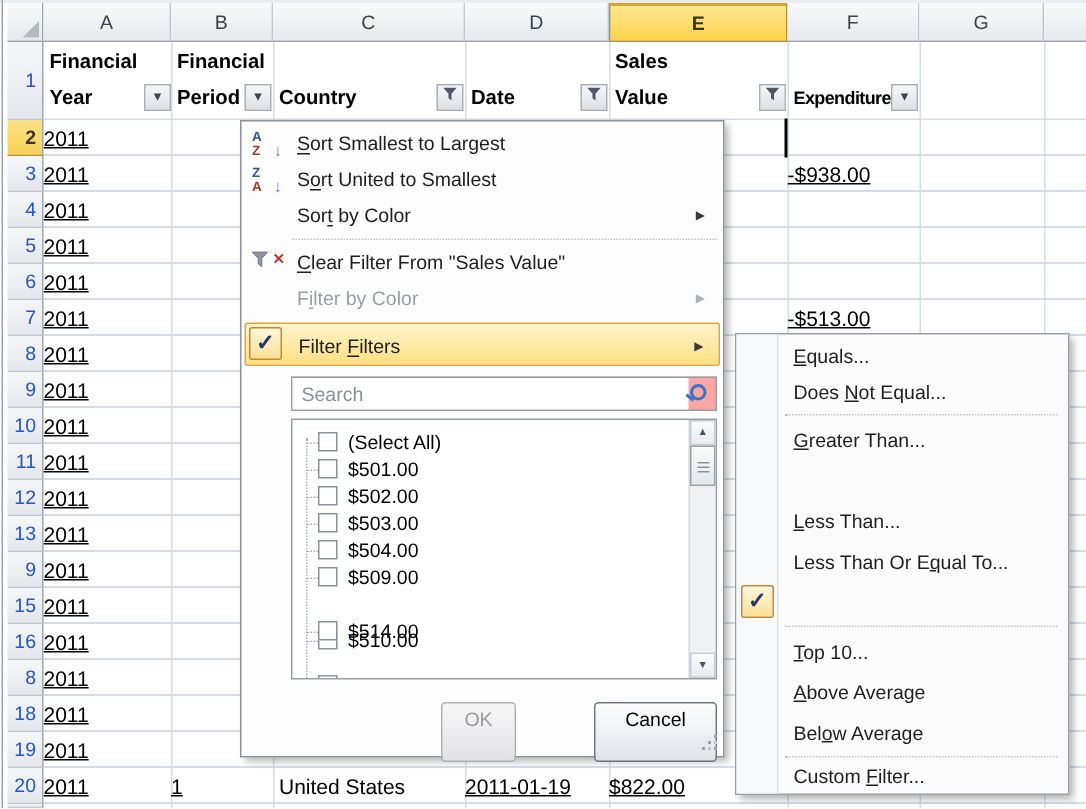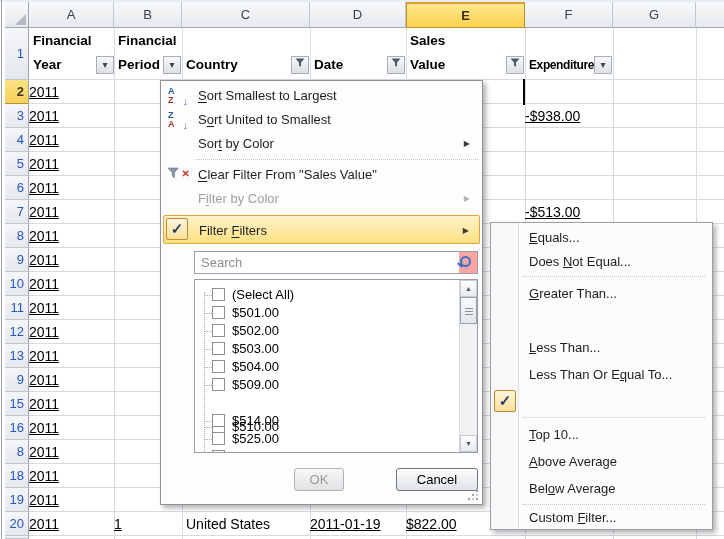--- a/index.html
+++ b/index.html
@@ -78,21 +78,21 @@
   .cb{position:absolute;left:17px;top:2px;width:13px;height:13px;box-sizing:border-box;
       border:1px solid #8A9199;background:#fff;}
   .ltxt{position:absolute;left:37px;top:0;white-space:nowrap;}
   .sbar{position:absolute;right:0;top:0;width:17px;height:172px;background:#F0F1F3;border-left:1px solid #D4D8DC;}
   .sbtn{position:absolute;left:0;width:17px;height:17px;box-sizing:border-box;border:1px solid #C6CBD1;
         background:linear-gradient(#FDFDFD,#E8EAED);text-align:center;font-size:7px;line-height:15px;color:#4A5568;}
   .sthumb{position:absolute;left:0;top:17px;width:17px;height:27px;box-sizing:border-box;border:1px solid #98A0A8;
         background:linear-gradient(#FBFBFC,#E3E6EA);}
   .sthumb::after{content:"";position:absolute;left:4px;top:10px;width:8px;height:1px;background:#8A939D;
         box-shadow:0 3px 0 #8A939D,0 6px 0 #8A939D;}
-  .btn{position:absolute;height:23px;box-sizing:border-box;border-radius:3px;text-align:center;
+  .btn{position:absolute;height:40px;box-sizing:border-box;border-radius:3px;text-align:center;
        line-height:21px;font-size:13px;}
   .btn.ok{left:133px;top:387px;width:50px;border:1px solid #AEB2B8;color:#9A9A9A;
        background:linear-gradient(#F7F7F7,#E2E2E6);}
   .btn.cancel{left:235px;top:387px;width:82px;border:1px solid #70787F;color:#000;
        background:linear-gradient(#FEFEFE,#DFE3E8);}
   .grip{position:absolute;right:3px;bottom:3px;width:9px;height:9px;}
   .grip::before{content:"";position:absolute;right:1px;bottom:1px;width:2px;height:2px;background:#9AA2AA;
        box-shadow:-4px 0 0 #C3C9CF,0 -4px 0 #C3C9CF,-4px -4px 0 #9AA2AA,-8px 0 0 #9AA2AA,0 -8px 0 #9AA2AA;}
   
   .submenu{position:absolute;left:490px;top:222px;width:223px;height:308px;background:#FCFCFD;
@@ -291,24 +291,20 @@
           <span class="ltxt">$509.00</span>
         </div>
         <div class="litem" style="top: 114px; margin-top: 24px;">
           <span class="cb"></span>
           <span class="ltxt">$510.00</span>
         </div>
         <div class="litem" style="top: 132px;">
           <span class="cb"></span>
           <span class="ltxt">$514.00</span>
         </div>
-        <div class="litem" style="top: 150px;">
-          <span class="cb"></span>
-          <span class="ltxt">$525.00</span>
-        </div>
         <div class="litem" style="top: 168px;">
           <span class="cb"></span>
         </div>
         <div class="sbar">
         <div class="sbtn" style="top:0;">▲</div>
         <div class="sthumb"></div>
         <div class="sbtn" style="bottom:0;">▼</div>
       </div>
       </div>
 

